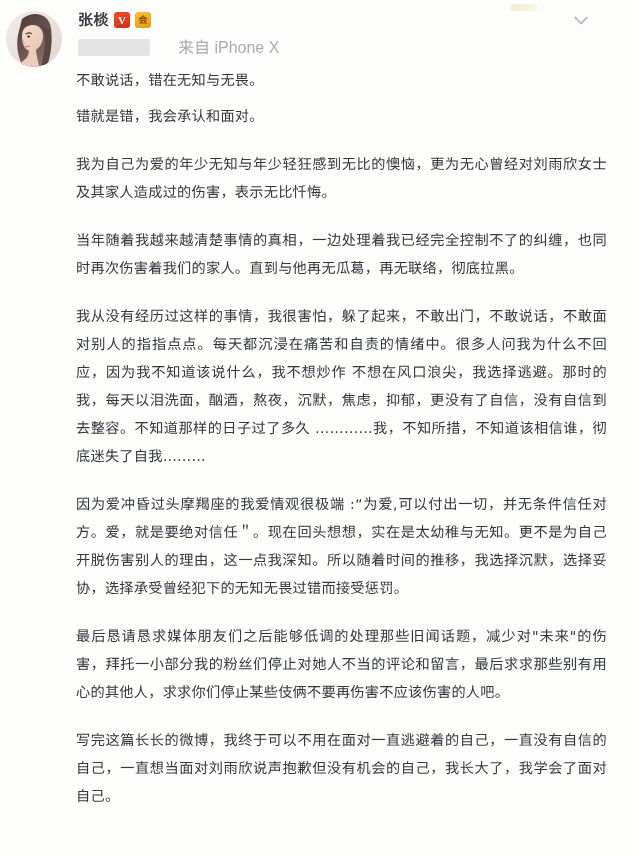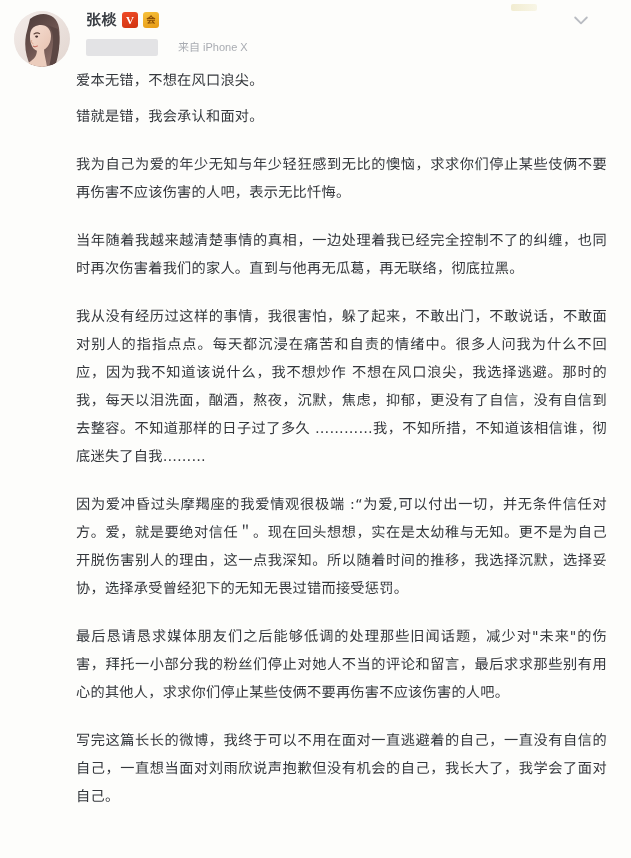--- a/index.html
+++ b/index.html
@@ -38,21 +38,21 @@
     height:7px;
     background:linear-gradient(90deg,#efe9c9,#f7f4e2);
     opacity:.85;
     border-radius:2px;
   }
 
   
   .post-header{
     position:absolute;
     top:10px;
-    left:14px;
+    left:6px;
     right:14px;
     height:60px;
   }
   .avatar{
     position:absolute;
     left:0; top:1px;
     width:56px; height:56px;
     border-radius:50%;
     overflow:hidden;
     background:#efe9e6;
@@ -111,22 +111,22 @@
     height:17px;
   }
   .redacted{
     width:72px;
     height:17px;
     background:#e3e3e5;
     border-radius:2px;
     filter:blur(.4px);
   }
   .source-text{
-    margin-left:20px;
-    font-size:11px;
+    margin-left:28px;
+    font-size:16px;
     color:#a9acb2;
     line-height:17px;
     font-family:"Liberation Sans",sans-serif;
   }
 
   
   .post-body{
     position:absolute;
     top:66px;
     left:76px;
@@ -204,22 +204,22 @@
       <span class="badge-club">会</span>
     </div>
     <div class="sub-row">
       <span class="redacted"></span>
       <span class="source-text">来自 iPhone X</span>
     </div>
   </div>
 </div>
 
 <div class="post-body">
-  <p class="para tight">爱本无错，不想在风口浪尖。</p>
+  <p class="para tight">不敢说话，错在无知与无畏。</p>
   <p class="para tight">错就是错，我会承认和面对。</p>
-  <p class="para">我为自己为爱的年少无知与年少轻狂感到无比的懊恼，求求你们停止某些伎俩不要再伤害不应该伤害的人吧，表示无比忏悔。</p>
+  <p class="para">我为自己为爱的年少无知与年少轻狂感到无比的懊恼，更为无心曾经对刘雨欣女士及其家人造成过的伤害，表示无比忏悔。</p>
   <p class="para">当年随着我越来越清楚事情的真相，一边处理着我已经完全控制不了的纠缠，也同时再次伤害着我们的家人。直到与他再无瓜葛，再无联络，彻底拉黑。</p>
   <p class="para">我从没有经历过这样的事情，我很害怕，躲了起来，不敢出门，不敢说话，不敢面对别人的指指点点。每天都沉浸在痛苦和自责的情绪中。很多人问我为什么不回应，因为我不知道该说什么，我不想炒作 不想在风口浪尖，我选择逃避。那时的我，每天以泪洗面，酗酒，熬夜，沉默，焦虑，抑郁，更没有了自信，没有自信到去整容。不知道那样的日子过了多久 …………我，不知所措，不知道该相信谁，彻底迷失了自我………</p>
   <p class="para">因为爱冲昏过头摩羯座的我爱情观很极端 :“为爱,可以付出一切，并无条件信任对方。爱，就是要绝对信任＂。现在回头想想，实在是太幼稚与无知。更不是为自己开脱伤害别人的理由，这一点我深知。所以随着时间的推移，我选择沉默，选择妥协，选择承受曾经犯下的无知无畏过错而接受惩罚。</p>
   <p class="para">最后恳请恳求媒体朋友们之后能够低调的处理那些旧闻话题，减少对"未来"的伤害，拜托一小部分我的粉丝们停止对她人不当的评论和留言，最后求求那些别有用心的其他人，求求你们停止某些伎俩不要再伤害不应该伤害的人吧。</p>
   <p class="para">写完这篇长长的微博，我终于可以不用在面对一直逃避着的自己，一直没有自信的自己，一直想当面对刘雨欣说声抱歉但没有机会的自己，我长大了，我学会了面对自己。</p>
 
 </div>
 
 </body></html>

